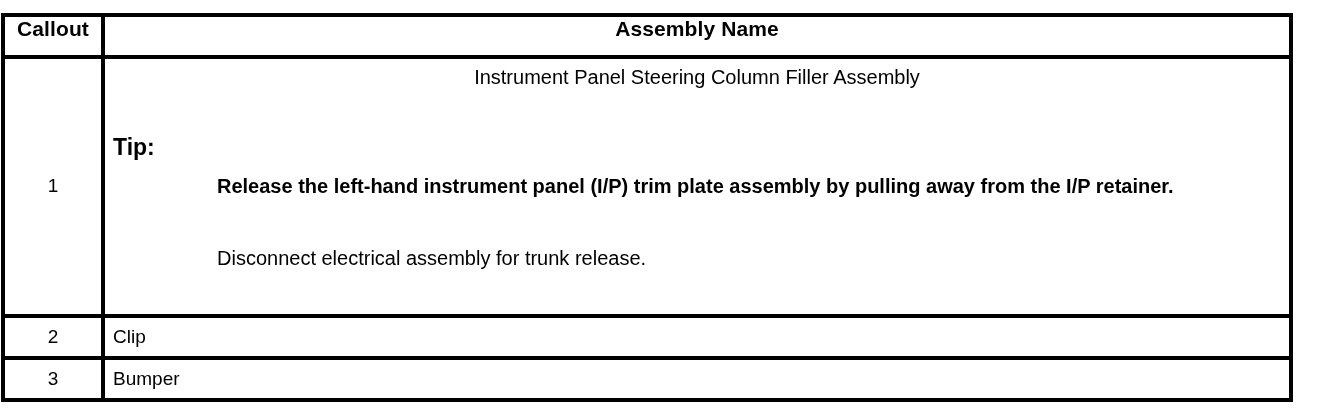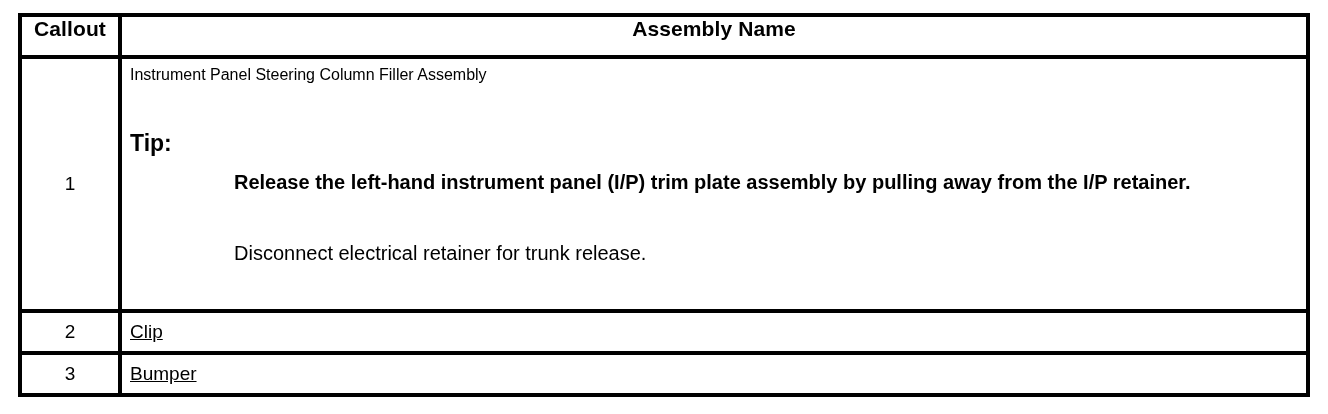--- a/index.html
+++ b/index.html
@@ -18,21 +18,21 @@
   .page {
     position: relative;
     width: 1328px;
     height: 414px;
     background: #ffffff;
   }
 
   
   .callout-table {
     position: absolute;
-    left: 18px;
+    left: 1px;
     top: 13px;
     width: 1288px;
     border-collapse: collapse;
     table-layout: fixed;
     background: #ffffff;
     padding-left: 20px;
   }
 
   .callout-table col.col-callout { width: 100px; }
   .callout-table col.col-name    { width: 1188px; }
@@ -72,28 +72,28 @@
     padding: 6px 8px 6px 8px;
     font-size: 19px;
     line-height: 1.22;
   }
 
   td.name-cell.simple {
     height: 34px;
     vertical-align: middle;
     padding-top: 2px;
     padding-bottom: 2px;
-    text-decoration: underline;
   }
 
   .assembly-title {
-    font-size: 16px;
+    font-size: 20px;
     font-weight: normal;
     margin: 0;
     padding: 0;
+    text-align: center;
   }
 
   .tip-block {
     margin-top: 44px;
   }
 
   .tip-label {
     font-size: 23px;
     font-weight: bold;
     margin: 0;
@@ -142,21 +142,21 @@
 
     <tbody>
 
       <tr>
         <td class="callout-cell">1</td>
         <td class="name-cell">
           <p class="assembly-title">Instrument Panel Steering Column Filler Assembly</p>
           <div class="tip-block">
             <p class="tip-label">Tip:</p>
             <p class="tip-para emphasis">Release the left-hand instrument panel (I/P) trim plate assembly by pulling away from the I/P retainer.</p>
-            <p class="tip-para plain">Disconnect electrical retainer for trunk release.</p>
+            <p class="tip-para plain">Disconnect electrical assembly for trunk release.</p>
           </div>
           <div class="row1-spacer"></div>
         </td>
       </tr>
 
       <tr>
         <td class="callout-cell">2</td>
         <td class="name-cell simple">Clip</td>
       </tr>
 

